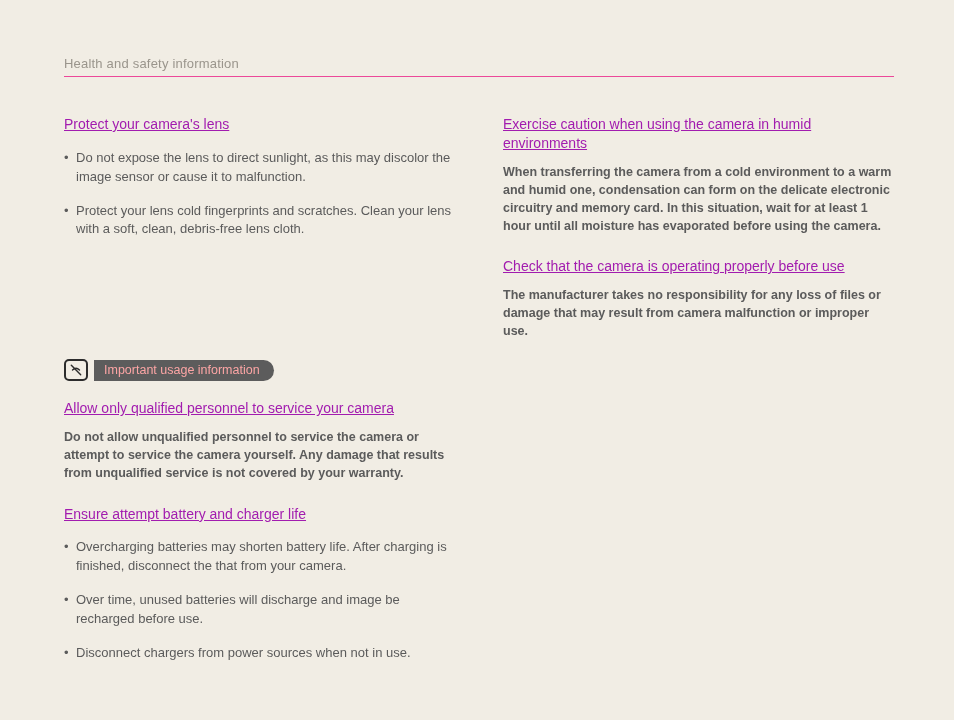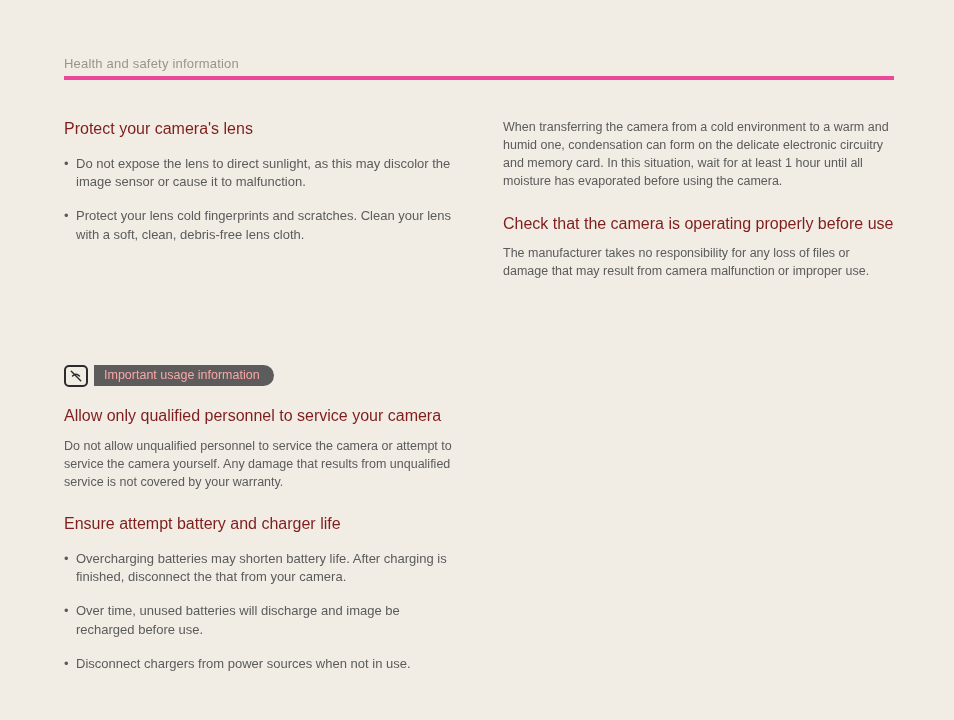--- a/index.html
+++ b/index.html
@@ -12,40 +12,41 @@
   }
   .page {
     padding: 56px 60px 0 64px;
   }
   .header-line {
     color: #9a958c;
     font-size: 13px;
     font-weight: 300;
     letter-spacing: 0.2px;
     padding-bottom: 5px;
-    border-bottom: 4px solid #ec4899;
+    border-bottom: 1px solid #ec4899;
     margin-bottom: 38px;
   }
   .columns {
     display: flex;
     gap: 48px;
   }
   .col { flex: 1 1 0; }
   .section-title {
-    font-size: 16px;
-    color: #7f1d1d;
+    font-size: 14px;
+    color: #a21caf;
     font-weight: 400;
     margin-bottom: 10px;
     line-height: 1.35;
+    text-decoration: underline;
   }
   .body-text {
     font-size: 12.5px;
     line-height: 1.45;
     color: #5b5b5b;
-    font-weight: 400;
+    font-weight: 700;
   }
   ul.bullets {
     list-style: none;
     margin: 0;
     padding: 0;
   }
   ul.bullets li {
     position: relative;
     padding-left: 12px;
     font-size: 13px;
@@ -136,20 +137,21 @@
           <li>Over time, unused batteries will discharge and image be recharged before use.</li>
           <li>Disconnect chargers from power sources when not in use.</li>
         </ul>
       </div>
 
     </div>
 
     <div class="col">
 
       <div class="block">
+        <div class="section-title">Exercise caution when using the camera in humid environments</div>
         <div class="body-text">When transferring the camera from a cold environment to a warm and humid one, condensation can form on the delicate electronic circuitry and memory card. In this situation, wait for at least 1 hour until all moisture has evaporated before using the camera.</div>
       </div>
 
       <div class="block">
         <div class="section-title">Check that the camera is operating properly before use</div>
         <div class="body-text">The manufacturer takes no responsibility for any loss of files or damage that may result from camera malfunction or improper use.</div>
       </div>
 
     </div>
   </div>

